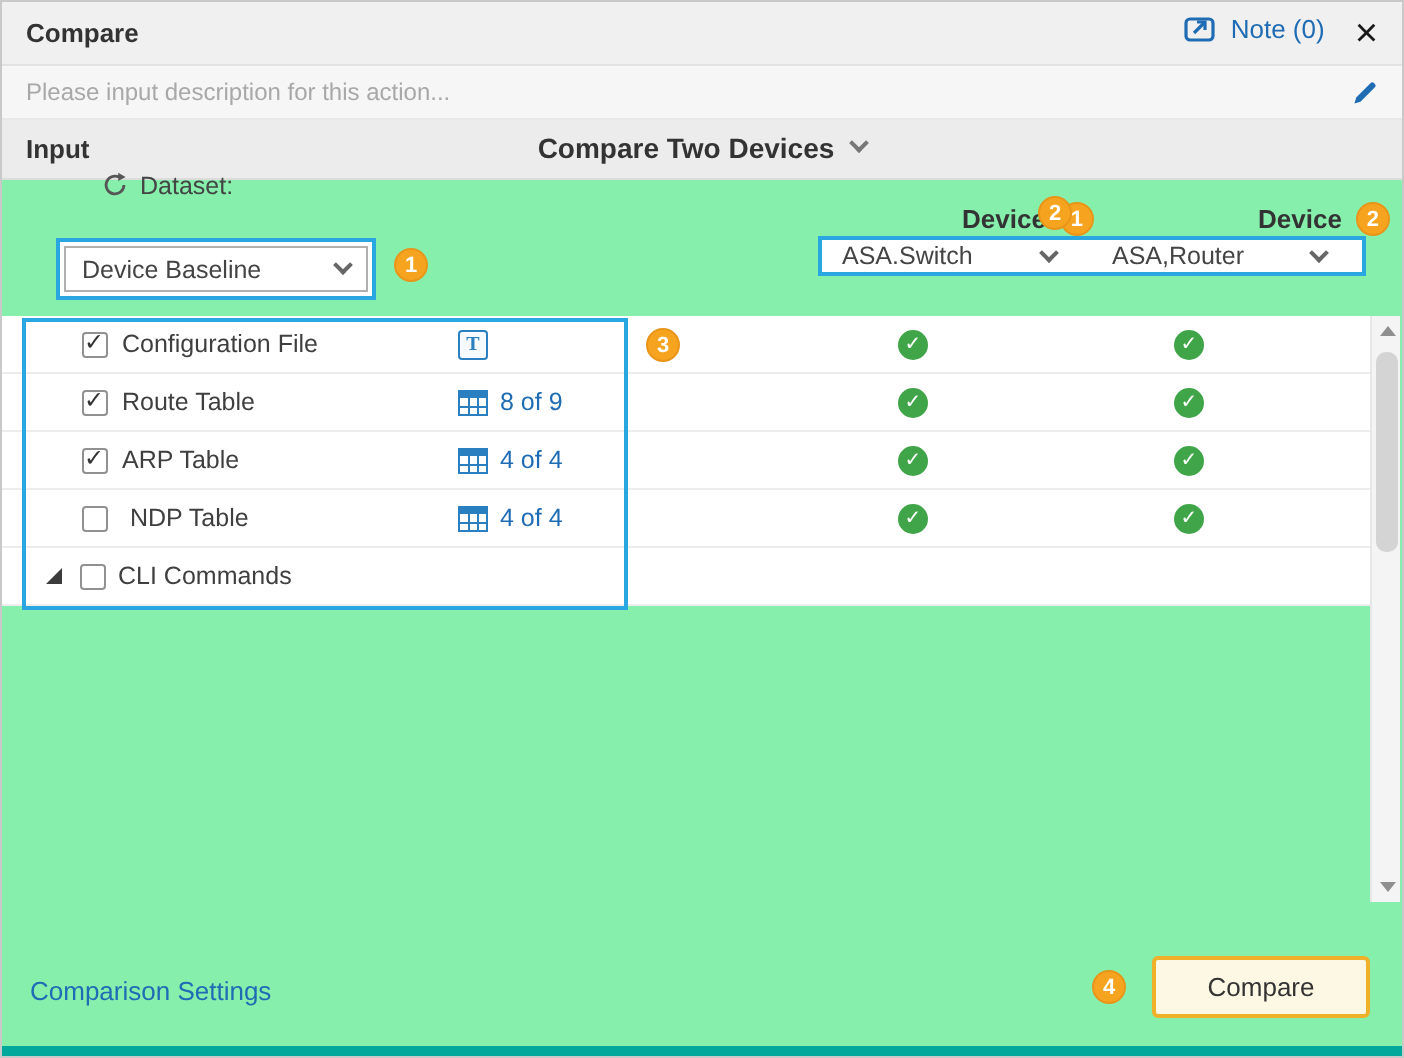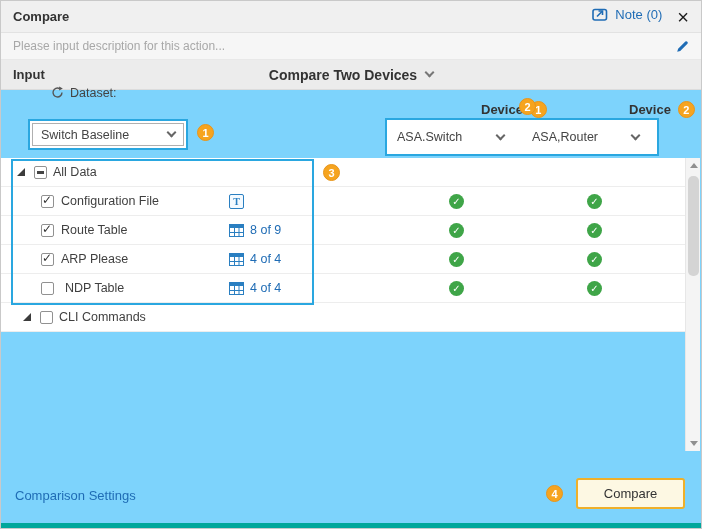--- a/index.html
+++ b/index.html
@@ -1,17 +1,17 @@
 <!DOCTYPE html>
 <html><head>
 <meta charset="utf-8">
 <style>
   * { margin:0; padding:0; box-sizing:border-box; }
   body { font-family:"Liberation Sans","DejaVu Sans",sans-serif; background:#fff; }
-  .dialog { position:relative; width:702px; height:529px; border:1px solid #c9c9c9; background:#7dd3fc; overflow:hidden; }
+  .dialog { position:relative; width:702px; height:529px; border:1px solid #c9c9c9; background:#86efac; overflow:hidden; }
 
   
   .hdr { position:absolute; top:0; left:0; right:0; height:32px; background:#f0f0f0; border-bottom:1px solid #e2e2e2; display:flex; align-items:center; padding:0 12px; }
   .hdr-title { font-size:13px; font-weight:bold; color:#333; }
   .hdr-right { margin-left:auto; display:flex; gap:7px; }
   .note-link { font-size:13px; color:#1f6cb5; cursor:pointer; }
   .close-x { font-size:20px; color:#1a1a1a; line-height:20px; margin-left:8px; cursor:pointer; }
 
   
   .desc { position:absolute; top:32px; left:0; right:0; height:27px; background:#f6f6f6; border-bottom:1px solid #e8e8e8; display:flex; align-items:center; padding:0 12px; }
@@ -35,21 +35,21 @@
   .ann { position:absolute; }
   .ann1 { left:196px; top:123px; }
   .ann2 { left:518px; top:97px; }
   .ann3 { left:322px; top:163px; }
   .ann4 { left:545px; top:484px; }
 
   .ds-wrap { position:absolute; left:27px; top:118px; border:2px solid #2aa7e0; padding:2px; background:#fff; }
   .select { width:152px; height:23px; border:1px solid #b0b0b0; background:#fff; display:flex; align-items:center; padding:0 8px; font-size:12.5px; color:#444; cursor:pointer; }
   .select .chev { margin-left:auto; border-color:#666; }
 
-  .dev-wrap { position:absolute; left:384px; top:117px; width:274px; height:38px; border:2px solid #2aa7e0; background:#fff; display:flex; }
+  .dev-wrap { position:absolute; left:408px; top:117px; width:274px; height:20px; border:2px solid #2aa7e0; background:#fff; display:flex; }
   .dev-select { flex:1; display:flex; align-items:center; padding:0 10px; font-size:12.5px; color:#444; cursor:pointer; }
   .dev-select .chev { margin-left:auto; margin-right:8px; border-color:#666; }
 
   
   .rows { position:absolute; top:157px; left:0; right:16px; }
   .trow { position:relative; height:29px; border-bottom:1px solid #ededed; background:#fff; }
   .rlabel { position:absolute; top:7px; font-size:12.5px; color:#3f3f3f; }
   .expander { position:absolute; top:10px; width:0; height:0; border-bottom:8px solid #3c3c3c; border-left:8px solid transparent; cursor:pointer; }
   .cb { position:absolute; top:8px; width:13px; height:13px; border:1px solid #919191; border-radius:2px; background:#fff; cursor:pointer; }
   .cb[data-state="checked"]::after { content:"✓"; position:absolute; left:0px; top:-3px; font-size:12px; font-weight:bold; color:#333; }
@@ -132,44 +132,39 @@
     <span class="badge">1</span>
   </div>
   <span class="badge ann ann2">2</span>
   <div class="col-hdr c2">
     <span>Device</span>
     <span class="badge">2</span>
   </div>
 
   <div class="ds-wrap">
     <div class="select">
-      <span>Switch Baseline</span>
+      <span>Device Baseline</span>
       <span class="chev"></span>
     </div>
   </div>
   <span class="badge ann ann1">1</span>
 
   <div class="dev-wrap">
     <div class="dev-select">
       <span>ASA.Switch</span>
       <span class="chev"></span>
     </div>
     <div class="dev-select">
       <span>ASA,Router</span>
       <span class="chev"></span>
     </div>
   </div>
 
   <div class="rows">
 
-    <div class="trow">
-      <span class="expander" style="left:16px;"></span>
-      <span class="cb" style="left:33px;" data-state="indeterminate"></span>
-      <span class="rlabel" style="left:52px;">All Data</span>
-    </div>
 
     <div class="trow">
       <span class="cb" style="left:40px;" data-state="checked"></span>
       <span class="rlabel" style="left:60px;">Configuration File</span>
       <span class="ticon">T</span>
       <span class="gcheck c1" data-show="true"></span>
       <span class="gcheck c2" data-show="true"></span>
     </div>
 
     <div class="trow">
@@ -184,21 +179,21 @@
             <line x1="0.5" y1="8.5" x2="14.5" y2="8.5" stroke="#2a7fc1"></line>
           </svg>
       </span>
       <span class="rcount">8 of 9</span>
       <span class="gcheck c1" data-show="true"></span>
       <span class="gcheck c2" data-show="true"></span>
     </div>
 
     <div class="trow">
       <span class="cb" style="left:40px;" data-state="checked"></span>
-      <span class="rlabel" style="left:60px;">ARP Please</span>
+      <span class="rlabel" style="left:60px;">ARP Table</span>
       <span class="tblicon">
         <svg width="15" height="13" viewBox="0 0 15 13">
             <rect x="0.5" y="0.5" width="14" height="12" fill="#fff" stroke="#2a7fc1"></rect>
             <rect x="0.5" y="0.5" width="14" height="3.5" fill="#2a7fc1"></rect>
             <line x1="5.5" y1="4" x2="5.5" y2="13" stroke="#2a7fc1"></line>
             <line x1="10" y1="4" x2="10" y2="13" stroke="#2a7fc1"></line>
             <line x1="0.5" y1="8.5" x2="14.5" y2="8.5" stroke="#2a7fc1"></line>
           </svg>
       </span>
       <span class="rcount">4 of 4</span>

